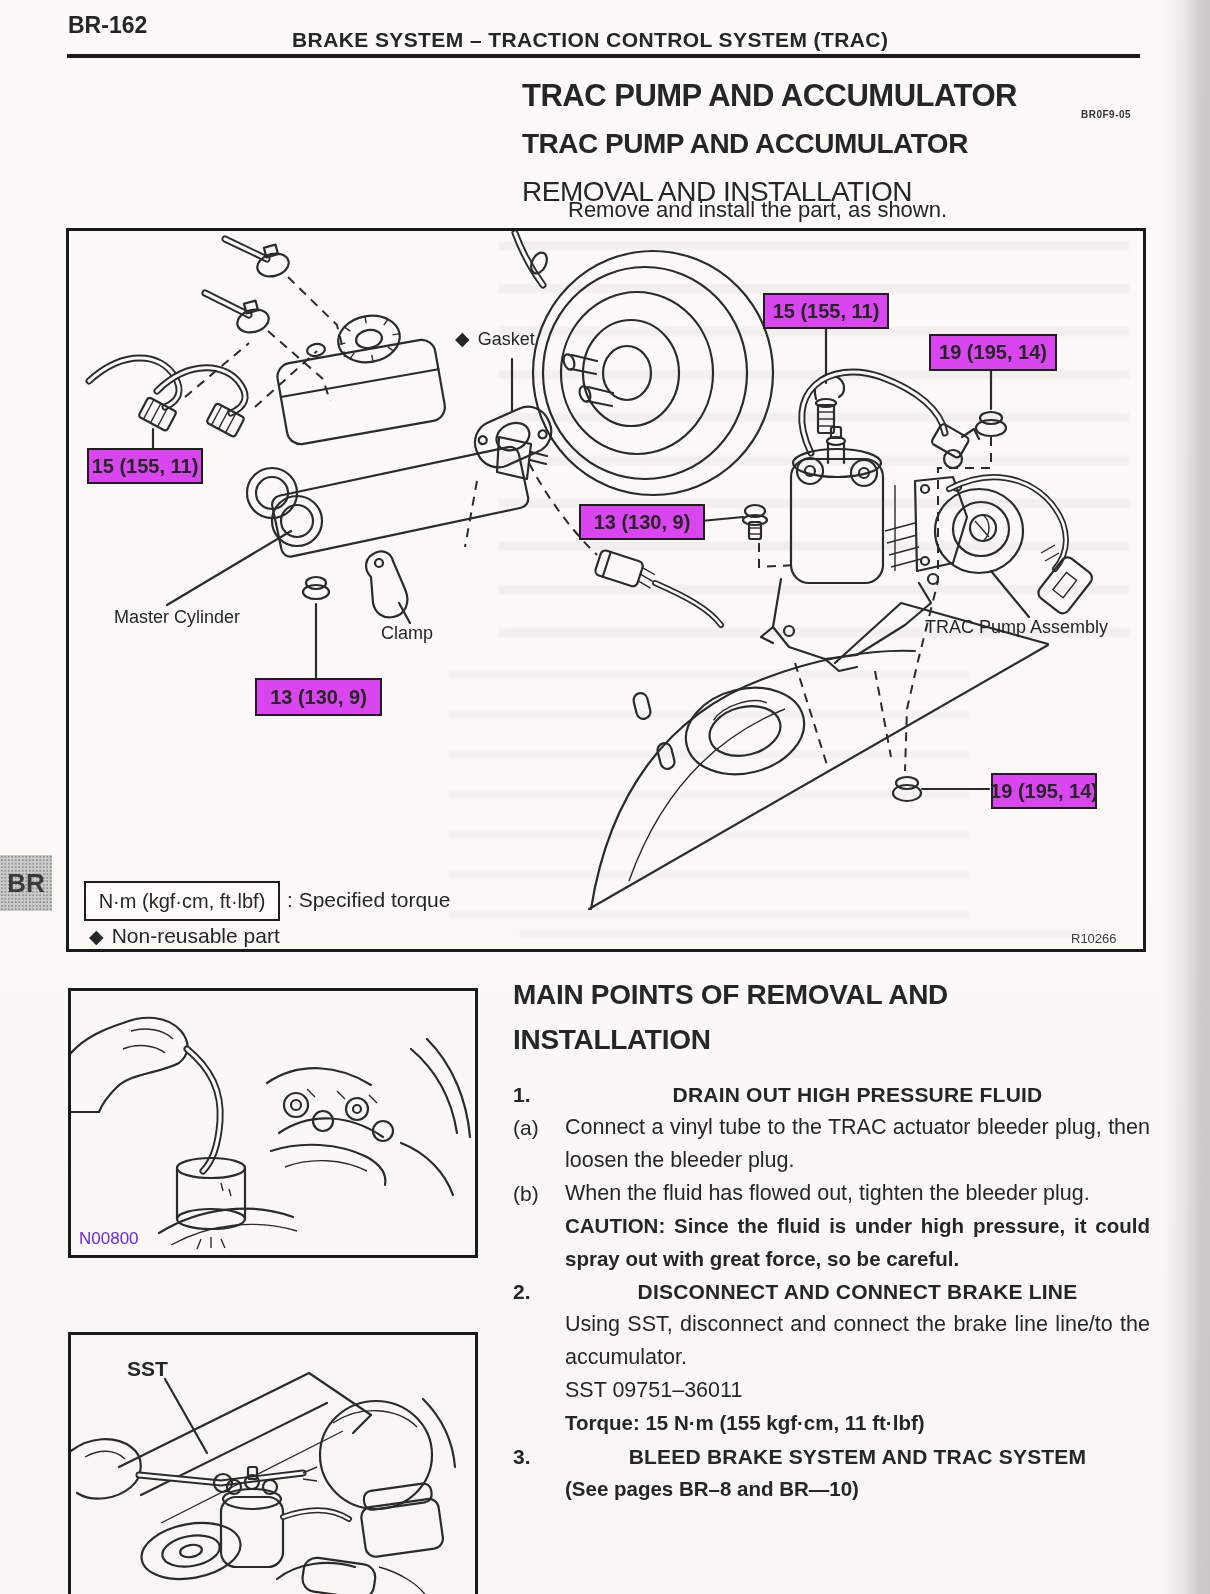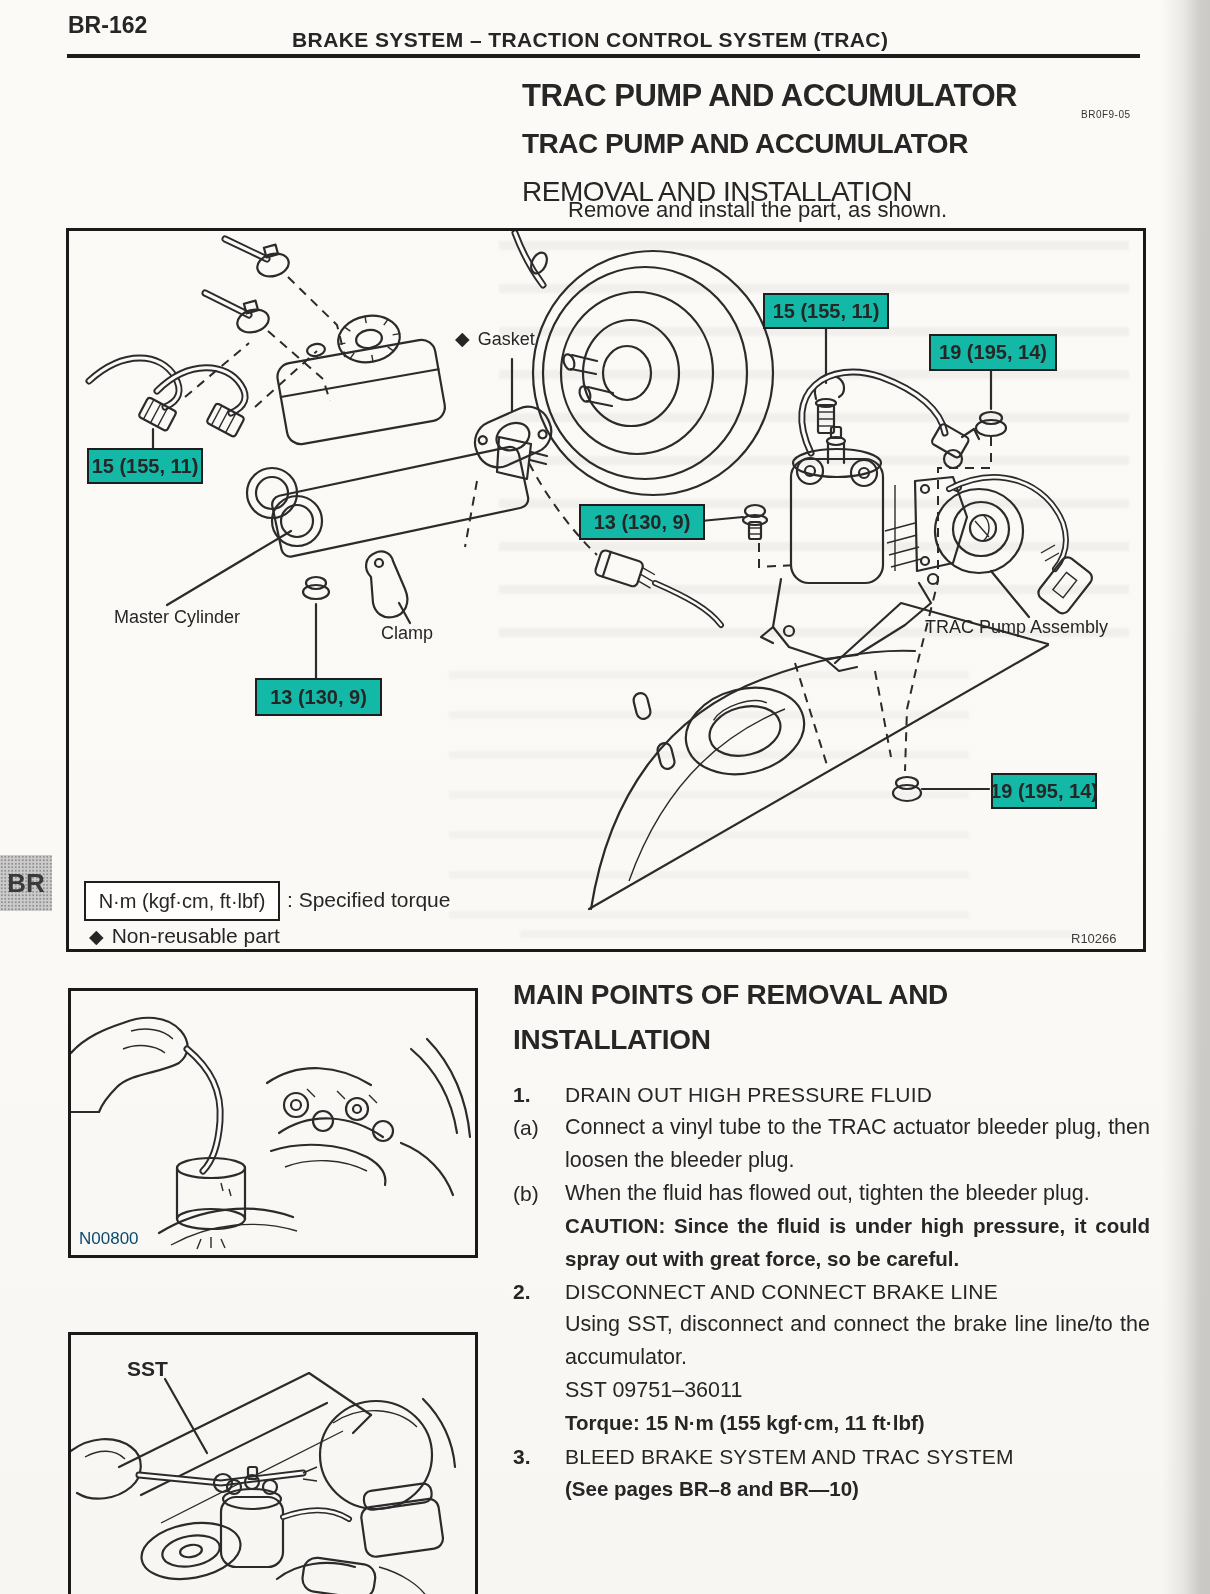--- a/index.html
+++ b/index.html
@@ -9,59 +9,59 @@
   }
   html,body{margin:0;padding:0;}
   body{width:1210px;height:1594px;position:relative;overflow:hidden;
        background:linear-gradient(180deg,#fbfaf7 0%,#faf9f6 60%,#f7f6f3 100%);
        font-family:"Liberation Sans",sans-serif;color:var(--ink);}
   .abs{position:absolute;}
   
   .page-id{left:68px;top:12px;font-size:23px;font-weight:bold;letter-spacing:0;}
   .section-header{left:292px;top:28px;font-size:21px;font-weight:bold;letter-spacing:.4px;}
   .header-rule{left:67px;top:54px;width:1073px;height:4px;background:#1c1c1c;}
-  .doc-code{left:1081px;top:109px;font-size:10px;font-weight:normal;letter-spacing:.5px;color:#333;}
+  .doc-code{left:1081px;top:109px;font-size:10px;font-weight:bold;letter-spacing:.5px;color:#333;}
   
   .title-1{left:522px;top:78px;font-size:31px;font-weight:bold;letter-spacing:-.5px;}
   .title-2{left:522px;top:128px;font-size:28px;font-weight:bold;letter-spacing:-.5px;}
   .title-3{left:522px;top:176px;font-size:28px;font-weight:normal;letter-spacing:-.5px;}
   .intro{left:568px;top:197px;font-size:22px;}
   
   .br-tab{left:0;top:855px;width:52px;height:56px;background-color:#cbcbcb;
           background-image:radial-gradient(#8f8f8f .9px,transparent 1px);background-size:3.5px 3.5px;
           display:flex;align-items:center;justify-content:center;
           font-size:26px;font-weight:bold;color:#3a3a3a;}
   
   .diagram{left:66px;top:228px;width:1080px;height:724px;border:3px solid #1a1a1a;box-sizing:border-box;}
   .diagram svg{position:absolute;left:0;top:0;}
-  .callout{position:absolute;border:2px solid #1e1e1e;background:#14b8a6;
+  .callout{position:absolute;border:2px solid #1e1e1e;background:#d946ef;
            display:flex;align-items:center;justify-content:center;
            font-size:20px;font-weight:bold;white-space:nowrap;}
   .dlabel{position:absolute;font-size:18px;white-space:nowrap;}
   .diamond-icon{display:inline-block;margin-right:8px;}
   .diamond-icon::before{content:"◆";font-size:19px;}
   .legend-box{position:absolute;left:15px;top:650px;width:192px;height:36px;border:2px solid #1e1e1e;
               background:#fffefd;display:flex;align-items:center;justify-content:center;font-size:20px;}
   .legend-note{position:absolute;left:218px;top:657px;font-size:21px;}
   .nonreusable{position:absolute;left:20px;top:693px;font-size:21px;}
   .figcode{position:absolute;left:1002px;top:700px;font-size:13px;color:#3d3d3d;}
   
   .photo{border:3px solid #1a1a1a;box-sizing:border-box;background:transparent;}
   .photo1{left:68px;top:988px;width:410px;height:270px;}
   .photo2{left:68px;top:1332px;width:410px;height:290px;}
-  .photo-code{position:absolute;left:8px;bottom:6px;font-size:17px;color:#0c4a6e;}
+  .photo-code{position:absolute;left:8px;bottom:6px;font-size:17px;color:#6d28d9;}
   .sst-label{position:absolute;left:56px;top:22px;font-size:21px;font-weight:bold;}
   
   .main-points{left:513px;top:972px;width:637px;}
   .mp-heading{font-size:28px;font-weight:bold;line-height:45px;letter-spacing:-.3px;
               width:600px;margin:0 0 16px 0;}
   .mp-row{display:grid;grid-template-columns:52px 1fr;align-items:start;}
   .mp-num{font-size:21px;font-weight:bold;line-height:33px;}
   .mp-alpha{font-size:21px;line-height:33px;}
-  .mp-title{font-size:21px;font-weight:normal;line-height:33px;letter-spacing:.2px;}
+  .mp-title{font-size:21px;font-weight:bold;line-height:33px;letter-spacing:.2px;text-align:center;}
   .mp-text{font-size:21.5px;line-height:33px;text-align:justify;margin:0;}
   .mp-bold{font-size:20.5px;font-weight:bold;line-height:32.5px;text-align:justify;margin:0;}
   .mp-plain{font-size:21.5px;line-height:33px;margin:0;}
   
   .edge-shadow{right:0;top:0;width:48px;height:100%;
     background:linear-gradient(to right,rgba(0,0,0,0) 0%,rgba(0,0,0,.07) 45%,rgba(0,0,0,.18) 80%,rgba(110,105,100,.33) 100%);}
   .ghost{pointer-events:none;background:repeating-linear-gradient(180deg,rgba(70,70,70,.05) 0 9px,transparent 9px 43px);
          filter:blur(1px);}
   .ghost2{pointer-events:none;background:repeating-linear-gradient(180deg,rgba(70,70,70,.04) 0 8px,transparent 8px 40px);
          filter:blur(1.2px);}

